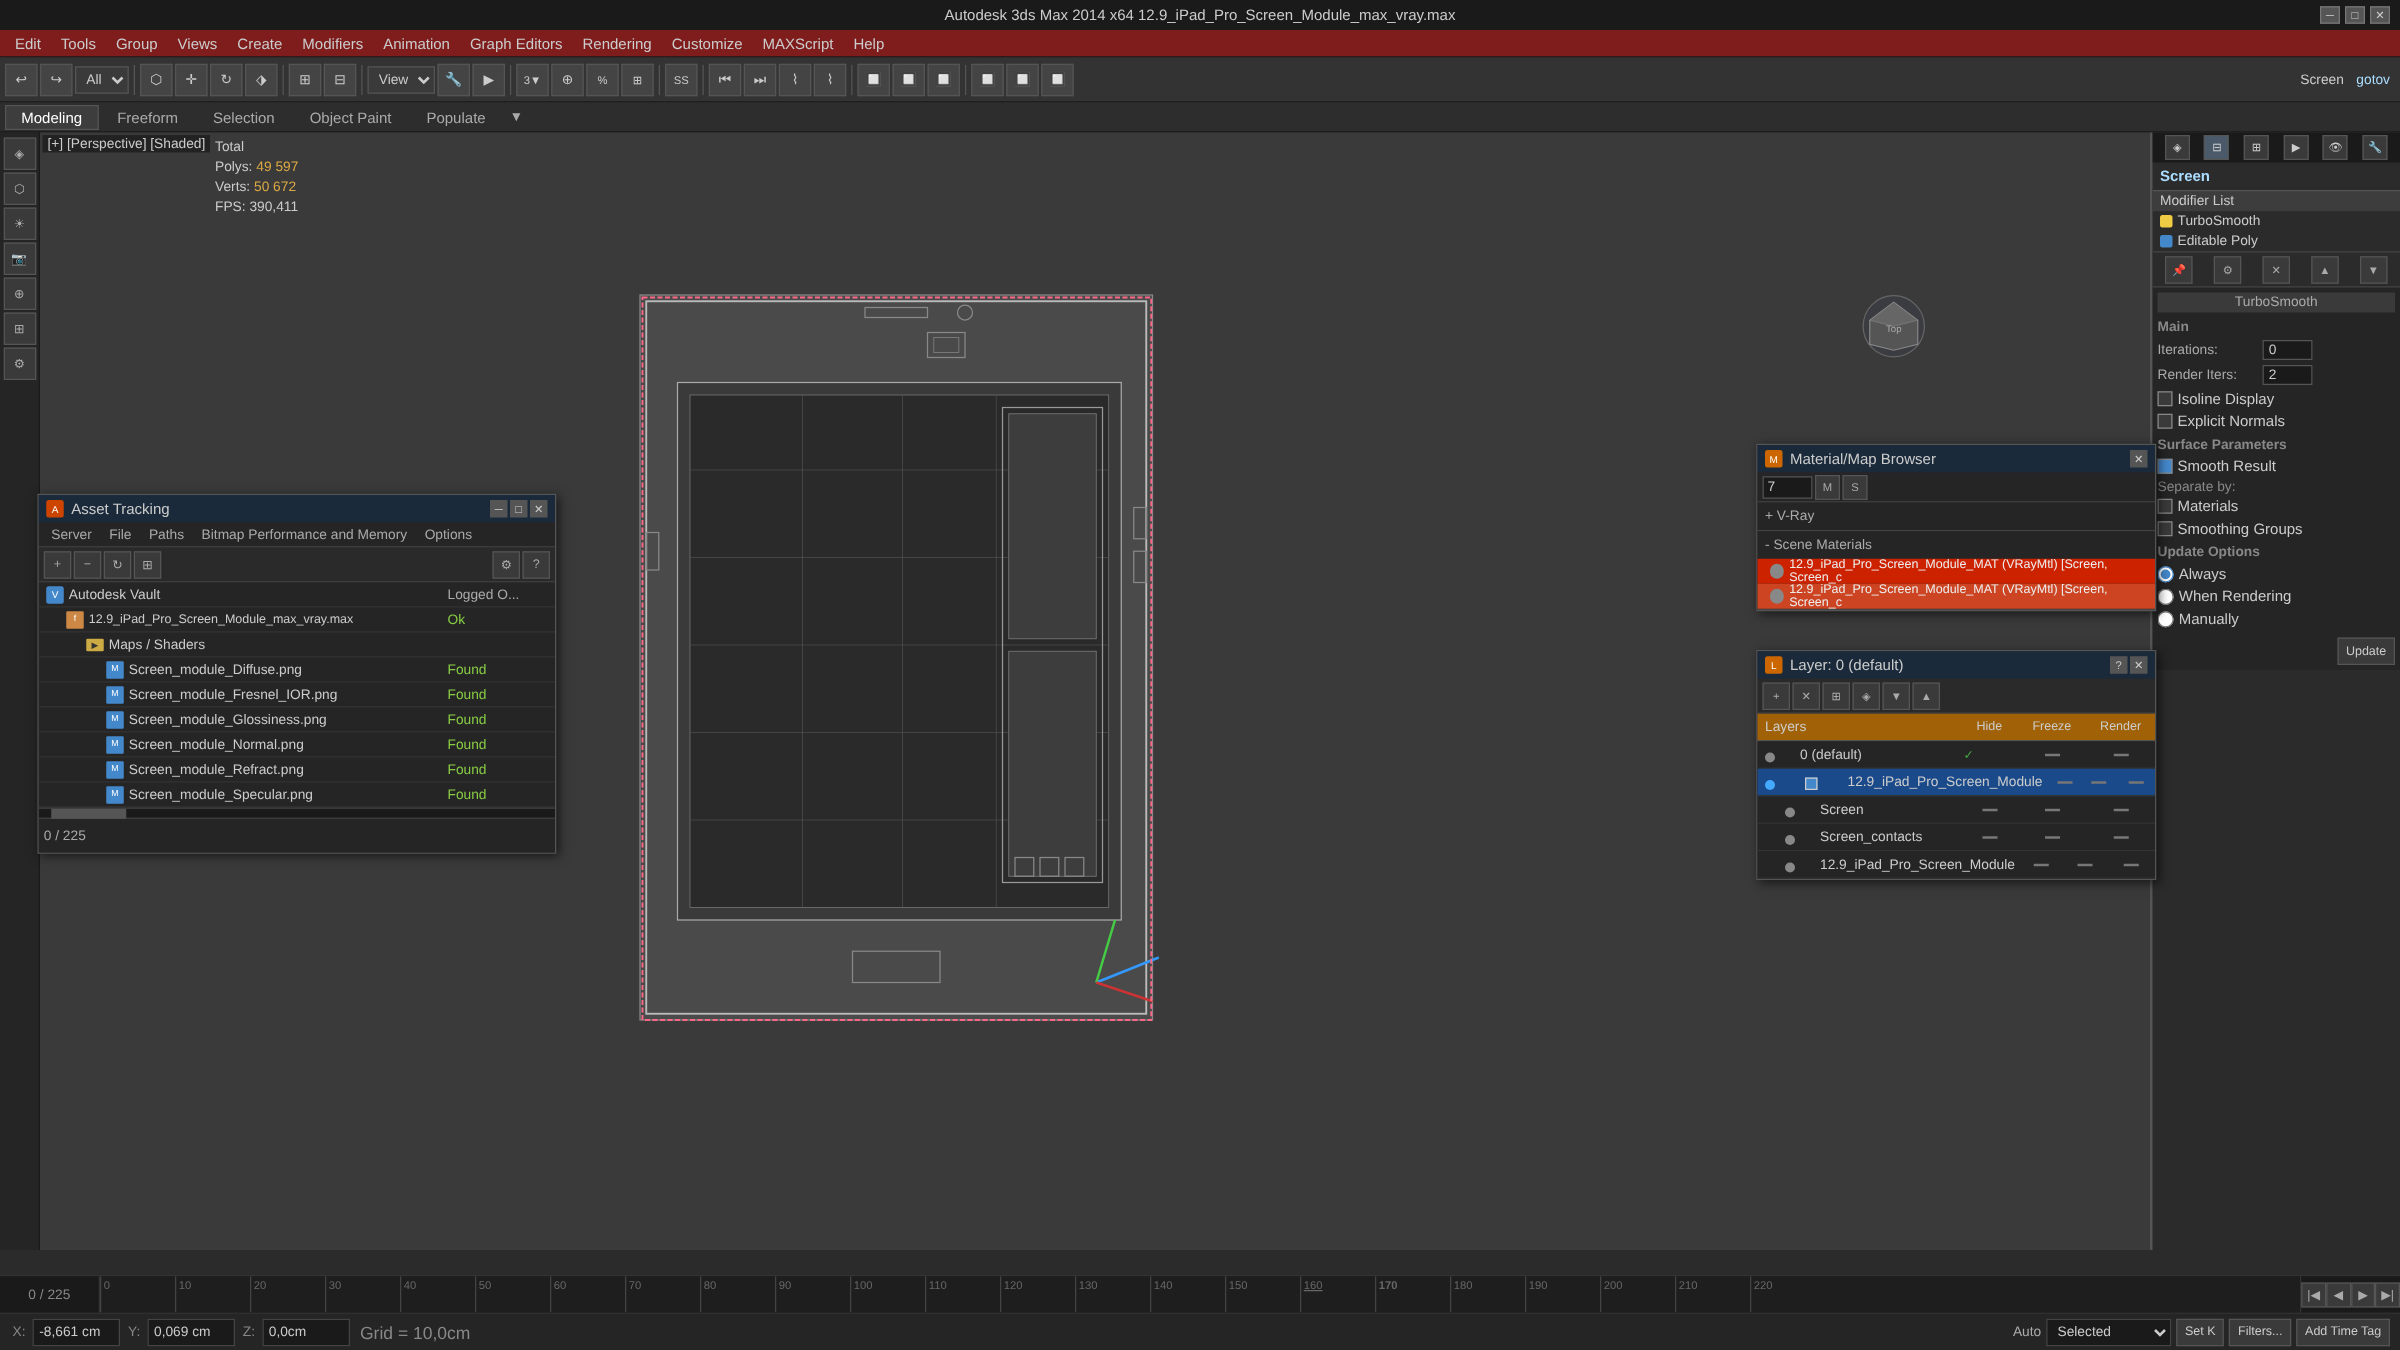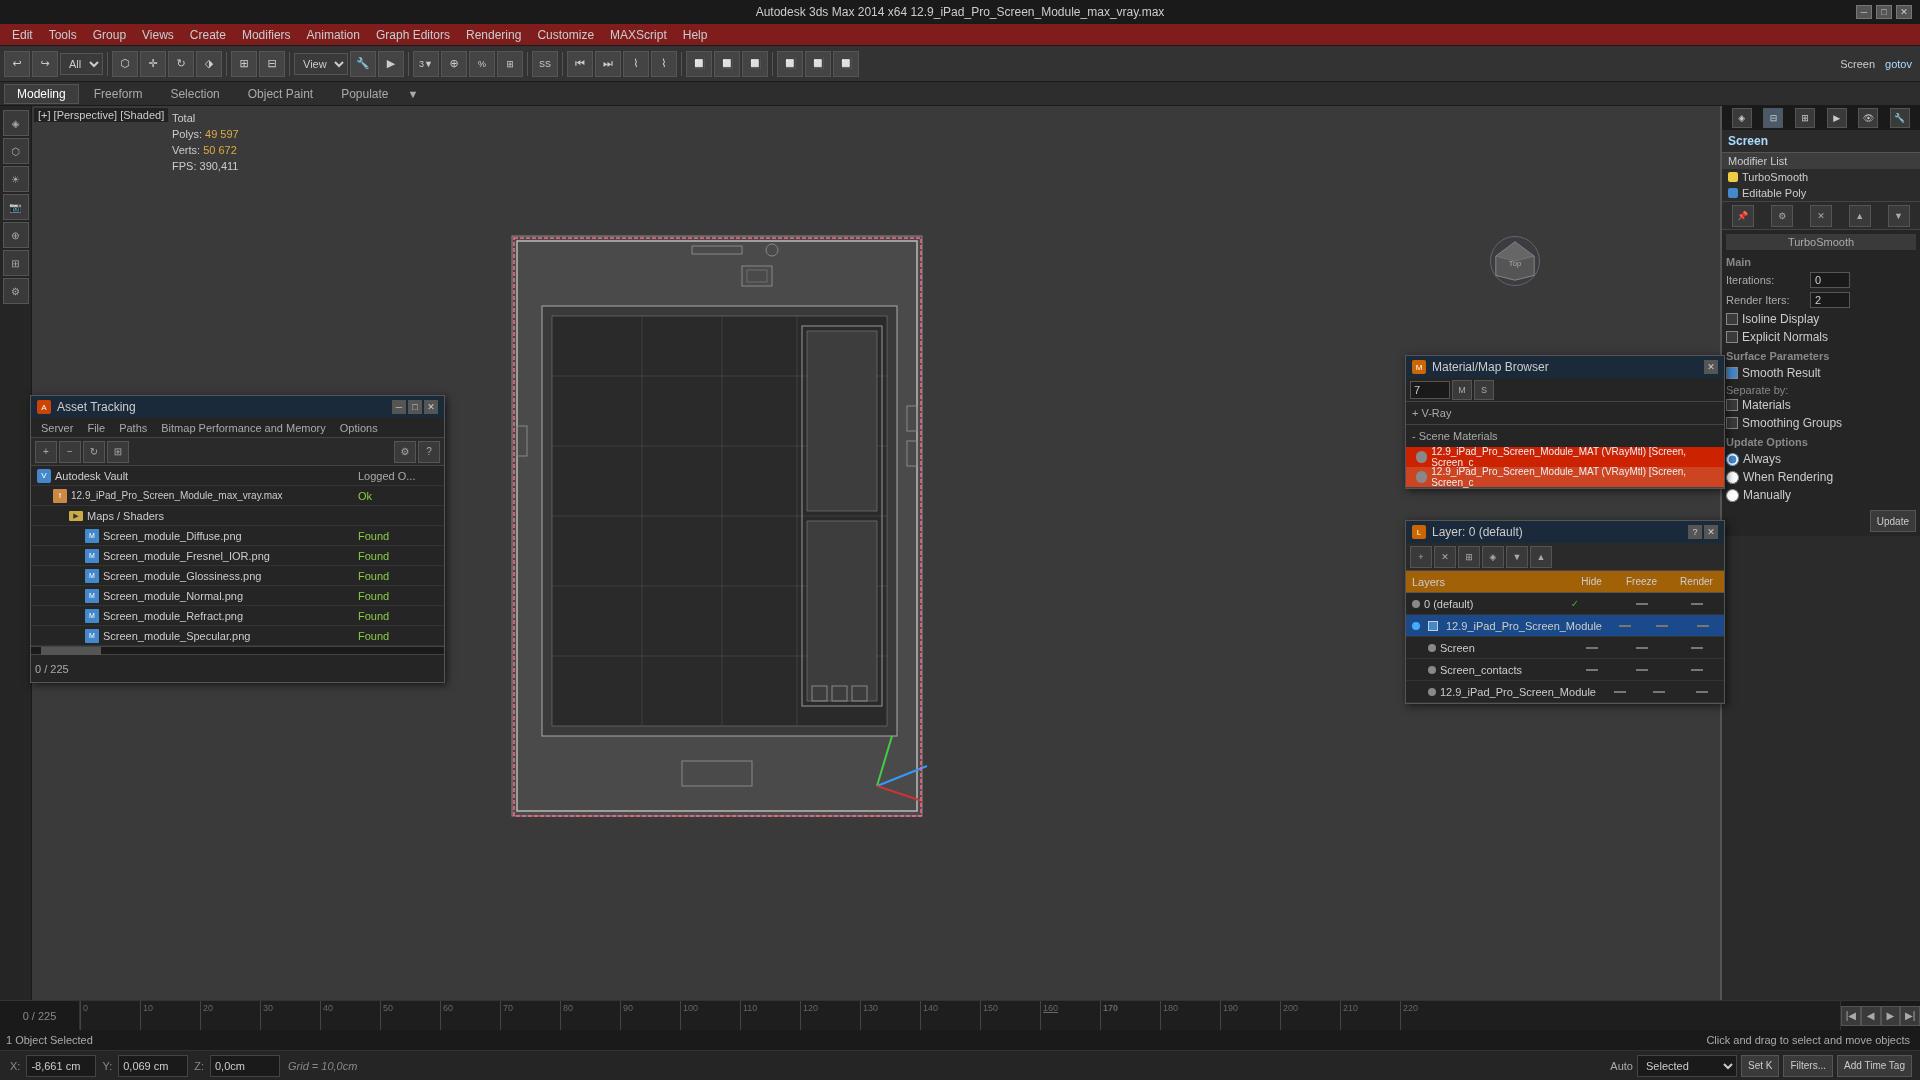--- a/index.html
+++ b/index.html
@@ -609,22 +609,22 @@
     .lm-row {
       height: 22px;
       display: flex;
       align-items: center;
       border-bottom: 1px solid #333;
       font-size: 11px;
     }
     .lm-row.active { background: #1a4a8a; }
     .lm-row .lm-col-name {
       display: flex;
-      align-items: center;
-      gap: 4px;
+      align-items: flex-end;
+      gap: 20px;
       color: #ccc;
     }
     .lm-dot {
       width: 8px;
       height: 8px;
       border-radius: 4px;
       background: #888;
     }
     .lm-dot.active { background: #44aaff; }
     .lm-check {
@@ -1306,34 +1306,30 @@
       </div>
     </div>
     <div id="frame-status-right">
       <div class="pb-btn">|◀</div>
       <div class="pb-btn">◀</div>
       <div class="pb-btn">▶</div>
       <div class="pb-btn">▶|</div>
     </div>
   </div>
 
-  <div id="status-row">
-    <span>1 Object Selected</span>
-    <span style="margin-left:auto; margin-right:4px;">Click and drag to select and move objects</span>
-  </div>
 
   <div id="controls-row">
     <div style="display:flex; align-items:center; gap:4px; padding:0 8px;">
       <span class="coord-label">X:</span>
       <input class="coord-field" value="-8,661 cm" style="">
       <span class="coord-label">Y:</span>
       <input class="coord-field" value="0,069 cm" style="">
       <span class="coord-label">Z:</span>
       <input class="coord-field" value="0,0cm" style="">
-      <span style="font-size:11px; color:#888; padding:0 4px;font-style:italic;">Grid = 10,0cm</span>
+      <span style="font-size:14px; color:#888; padding:0 4px;">Grid = 10,0cm</span>
     </div>
     <div style="margin-left:auto; display:flex; align-items:center; gap:4px; padding:0 8px;">
       <span style="font-size:11px; color:#aaa;">Auto</span>
       <select class="selected-dropdown" style="height:22px; background:#1a1a1a; border:1px solid #444; color:#ccc; font-size:11px; padding:0 4px; width:100px;">
         <option>Selected</option>
       </select>
       <button class="ctrl-btn">Set K</button>
       <button class="ctrl-btn">Filters...</button>
       <button class="ctrl-btn">Add Time Tag</button>
     </div>

